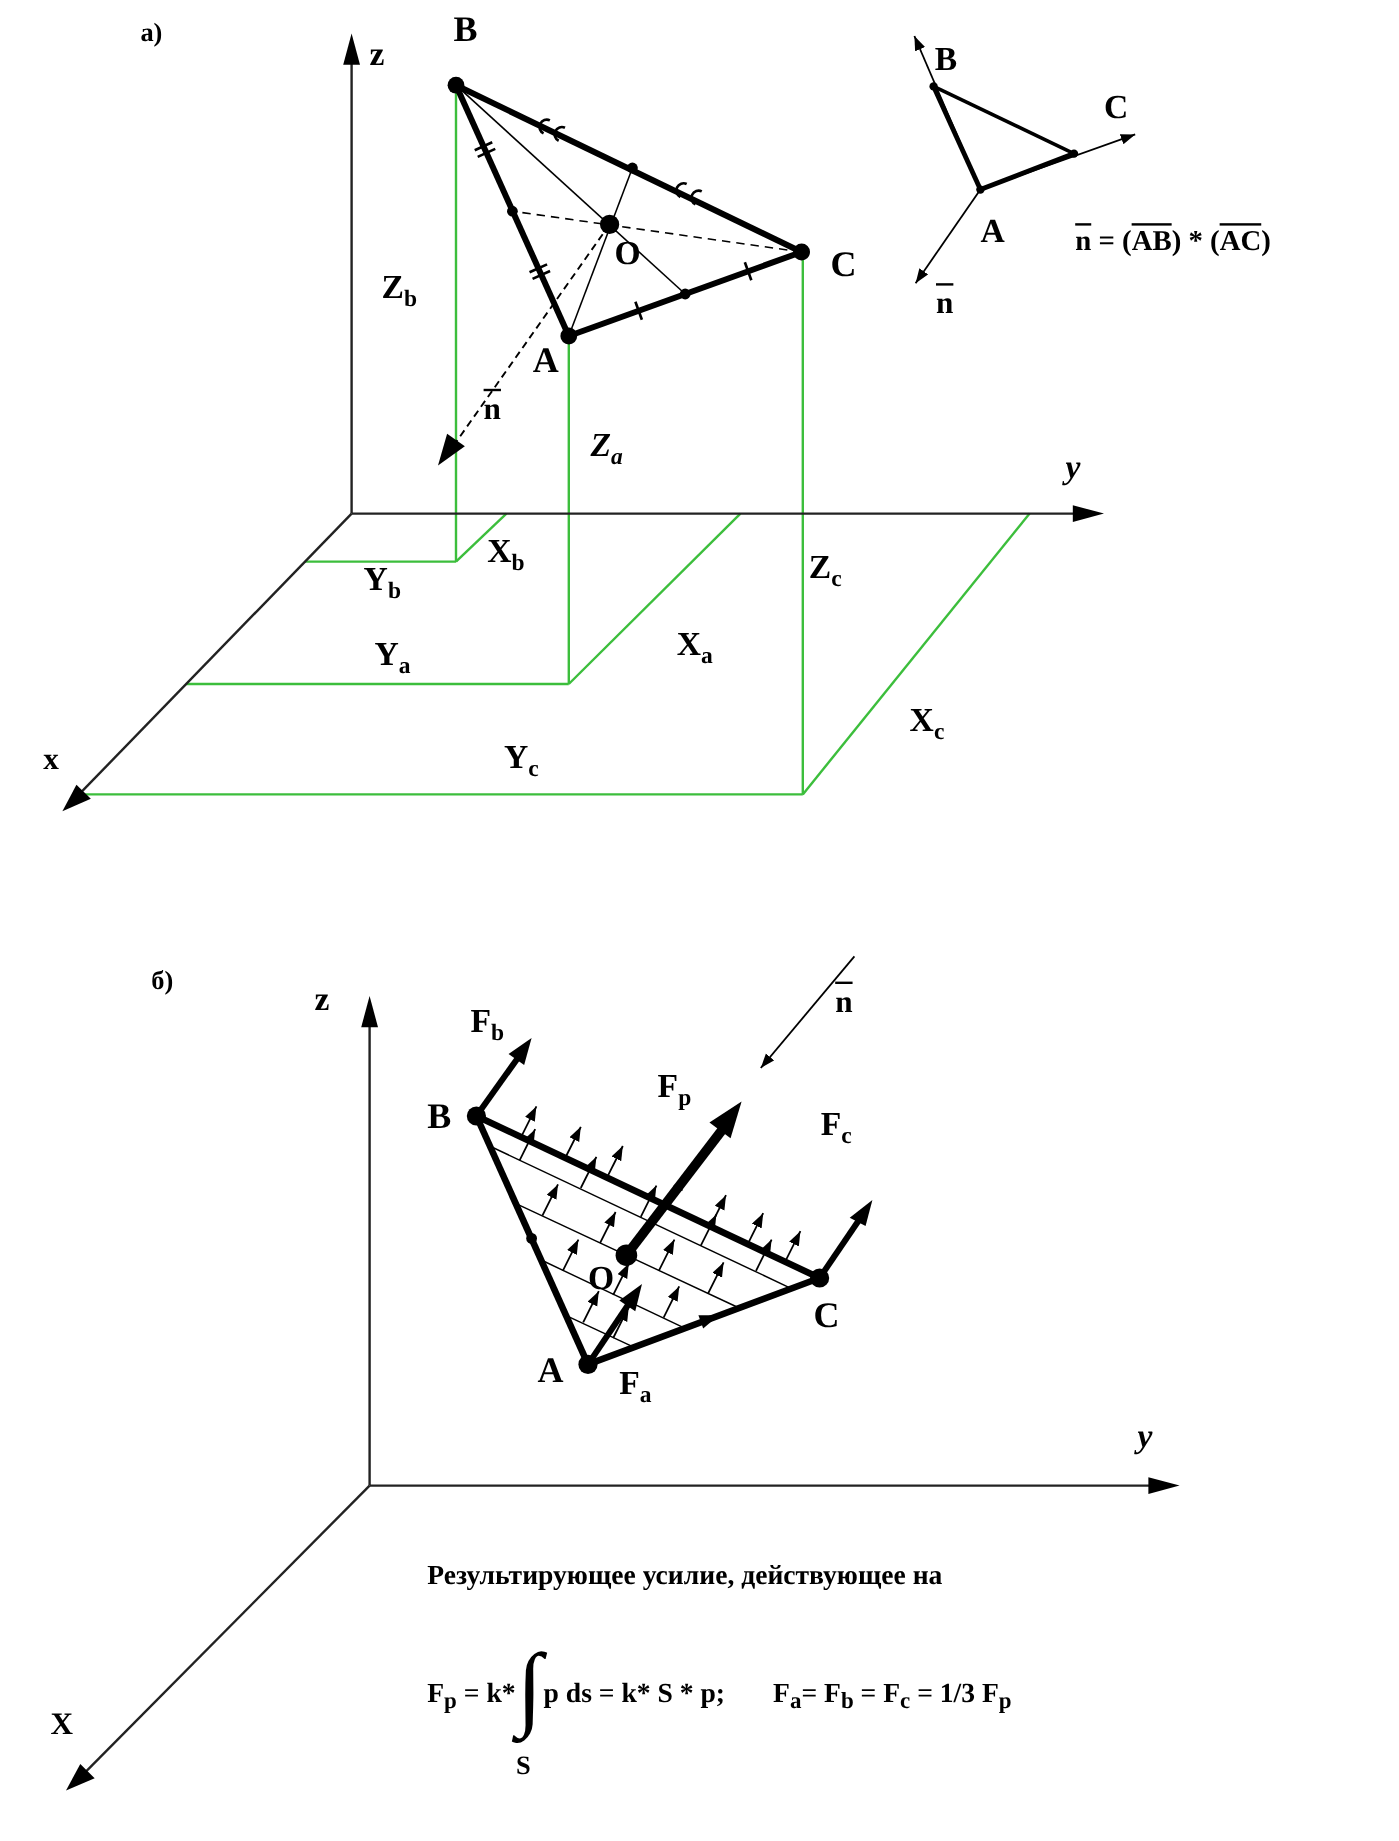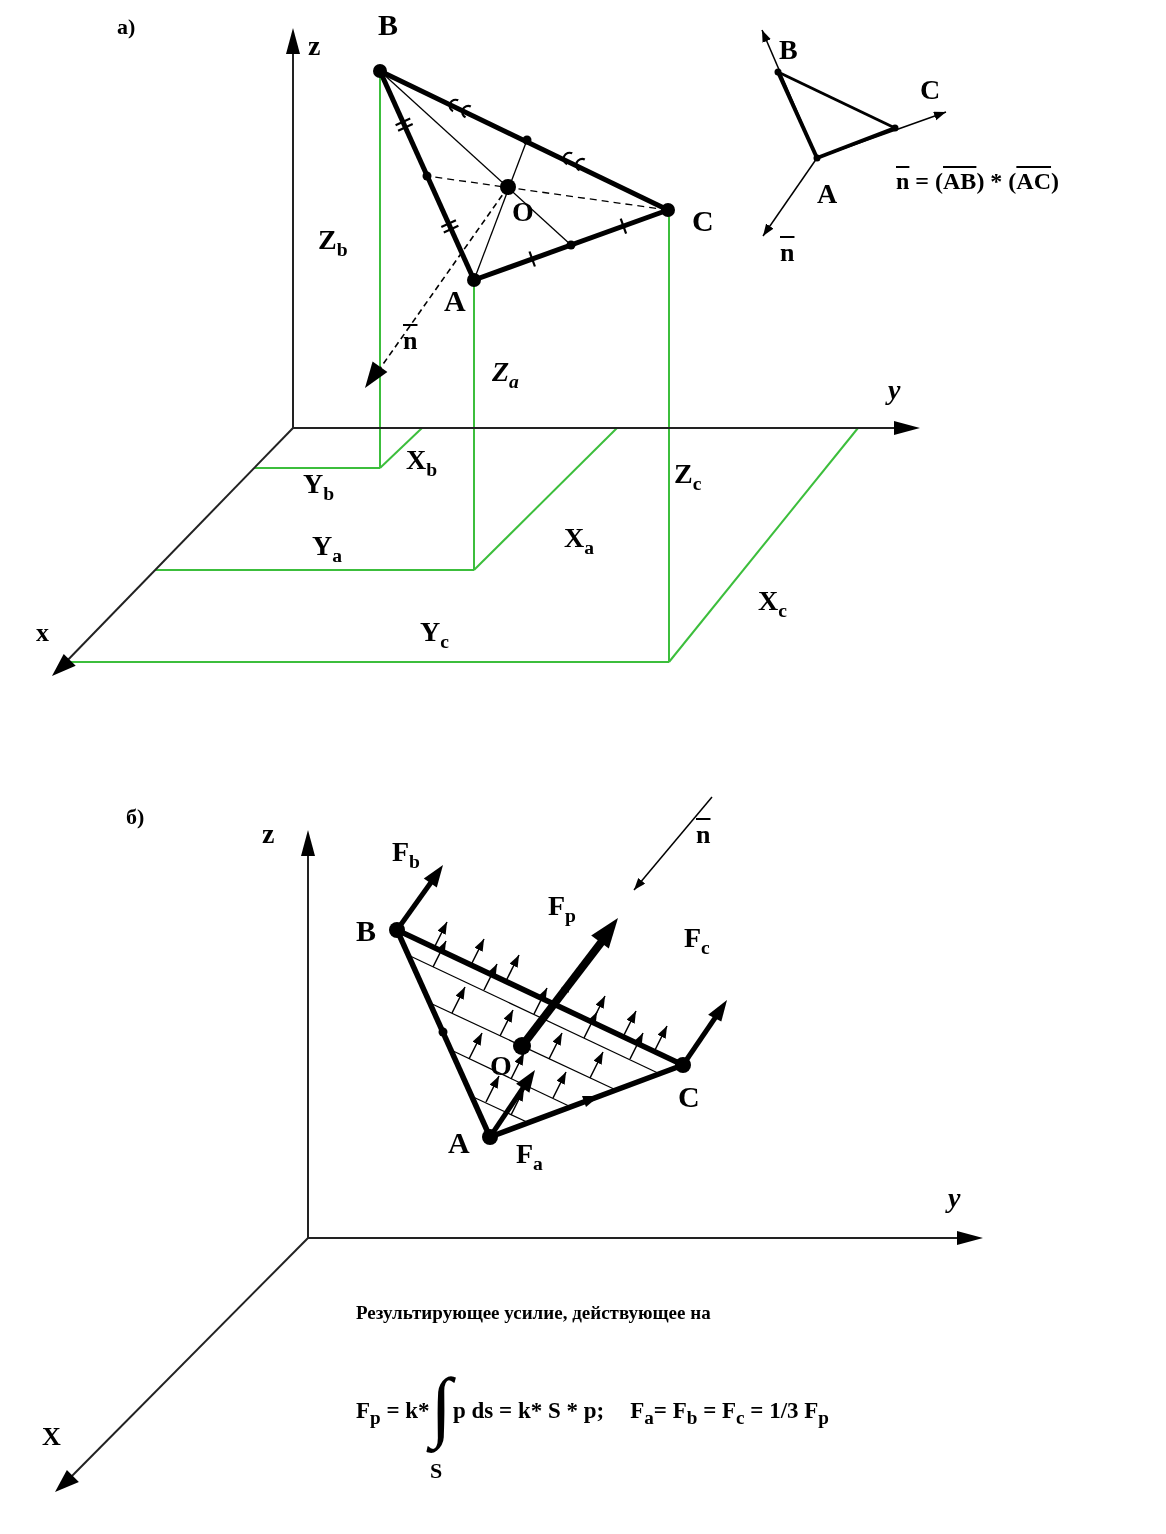--- a/index.html
+++ b/index.html
@@ -8,27 +8,27 @@
   svg{position:absolute;left:0;top:0;}
   .lbl{position:absolute;font-weight:bold;white-space:nowrap;line-height:1;}
   .sz30{font-size:30px;}
   .sz28{font-size:28px;}
   .sz26{font-size:26px;}
   .sz22{font-size:22px;}
   .ital{font-style:italic;}
   .lbl sub{font-size:0.70em;font-weight:bold;line-height:0;}
   .ov{text-decoration:overline;}
   .note{position:absolute;font-weight:bold;font-size:17px;line-height:20px;}
-  .caption{position:absolute;font-weight:bold;font-size:19px;line-height:25px;letter-spacing:0px;}
+  .caption{position:absolute;font-weight:bold;font-size:23px;line-height:25px;letter-spacing:0px;}
   .formula{position:absolute;font-weight:bold;font-size:23px;white-space:nowrap;}
   .formula .int{display:inline-block;font-size:78px;font-weight:normal;line-height:0;
                 position:relative;top:14px;margin:0 1px;}
-  .formula .half2{margin-left:26px;}
+  .formula .half2{margin-left:40px;}
   .formula .s-under{position:absolute;left:74px;top:66px;font-size:22px;}
-  .mini-formula{position:absolute;font-weight:bold;font-size:24px;white-space:nowrap;}
+  .mini-formula{position:absolute;font-weight:bold;font-size:24px;white-space:nowrap;margin-top:20px;}
 </style>
 </head>
 <body>
 
 <div id="canvas">
 
 <svg width="1166" height="1534" viewBox="0 0 1166 1534">
   <defs>
     <marker id="ah" markerUnits="userSpaceOnUse" markerWidth="14" markerHeight="11" refX="12" refY="4.5" orient="auto">
       <path d="M0,0 L12,4.5 L0,9 Z" fill="#000"></path>

